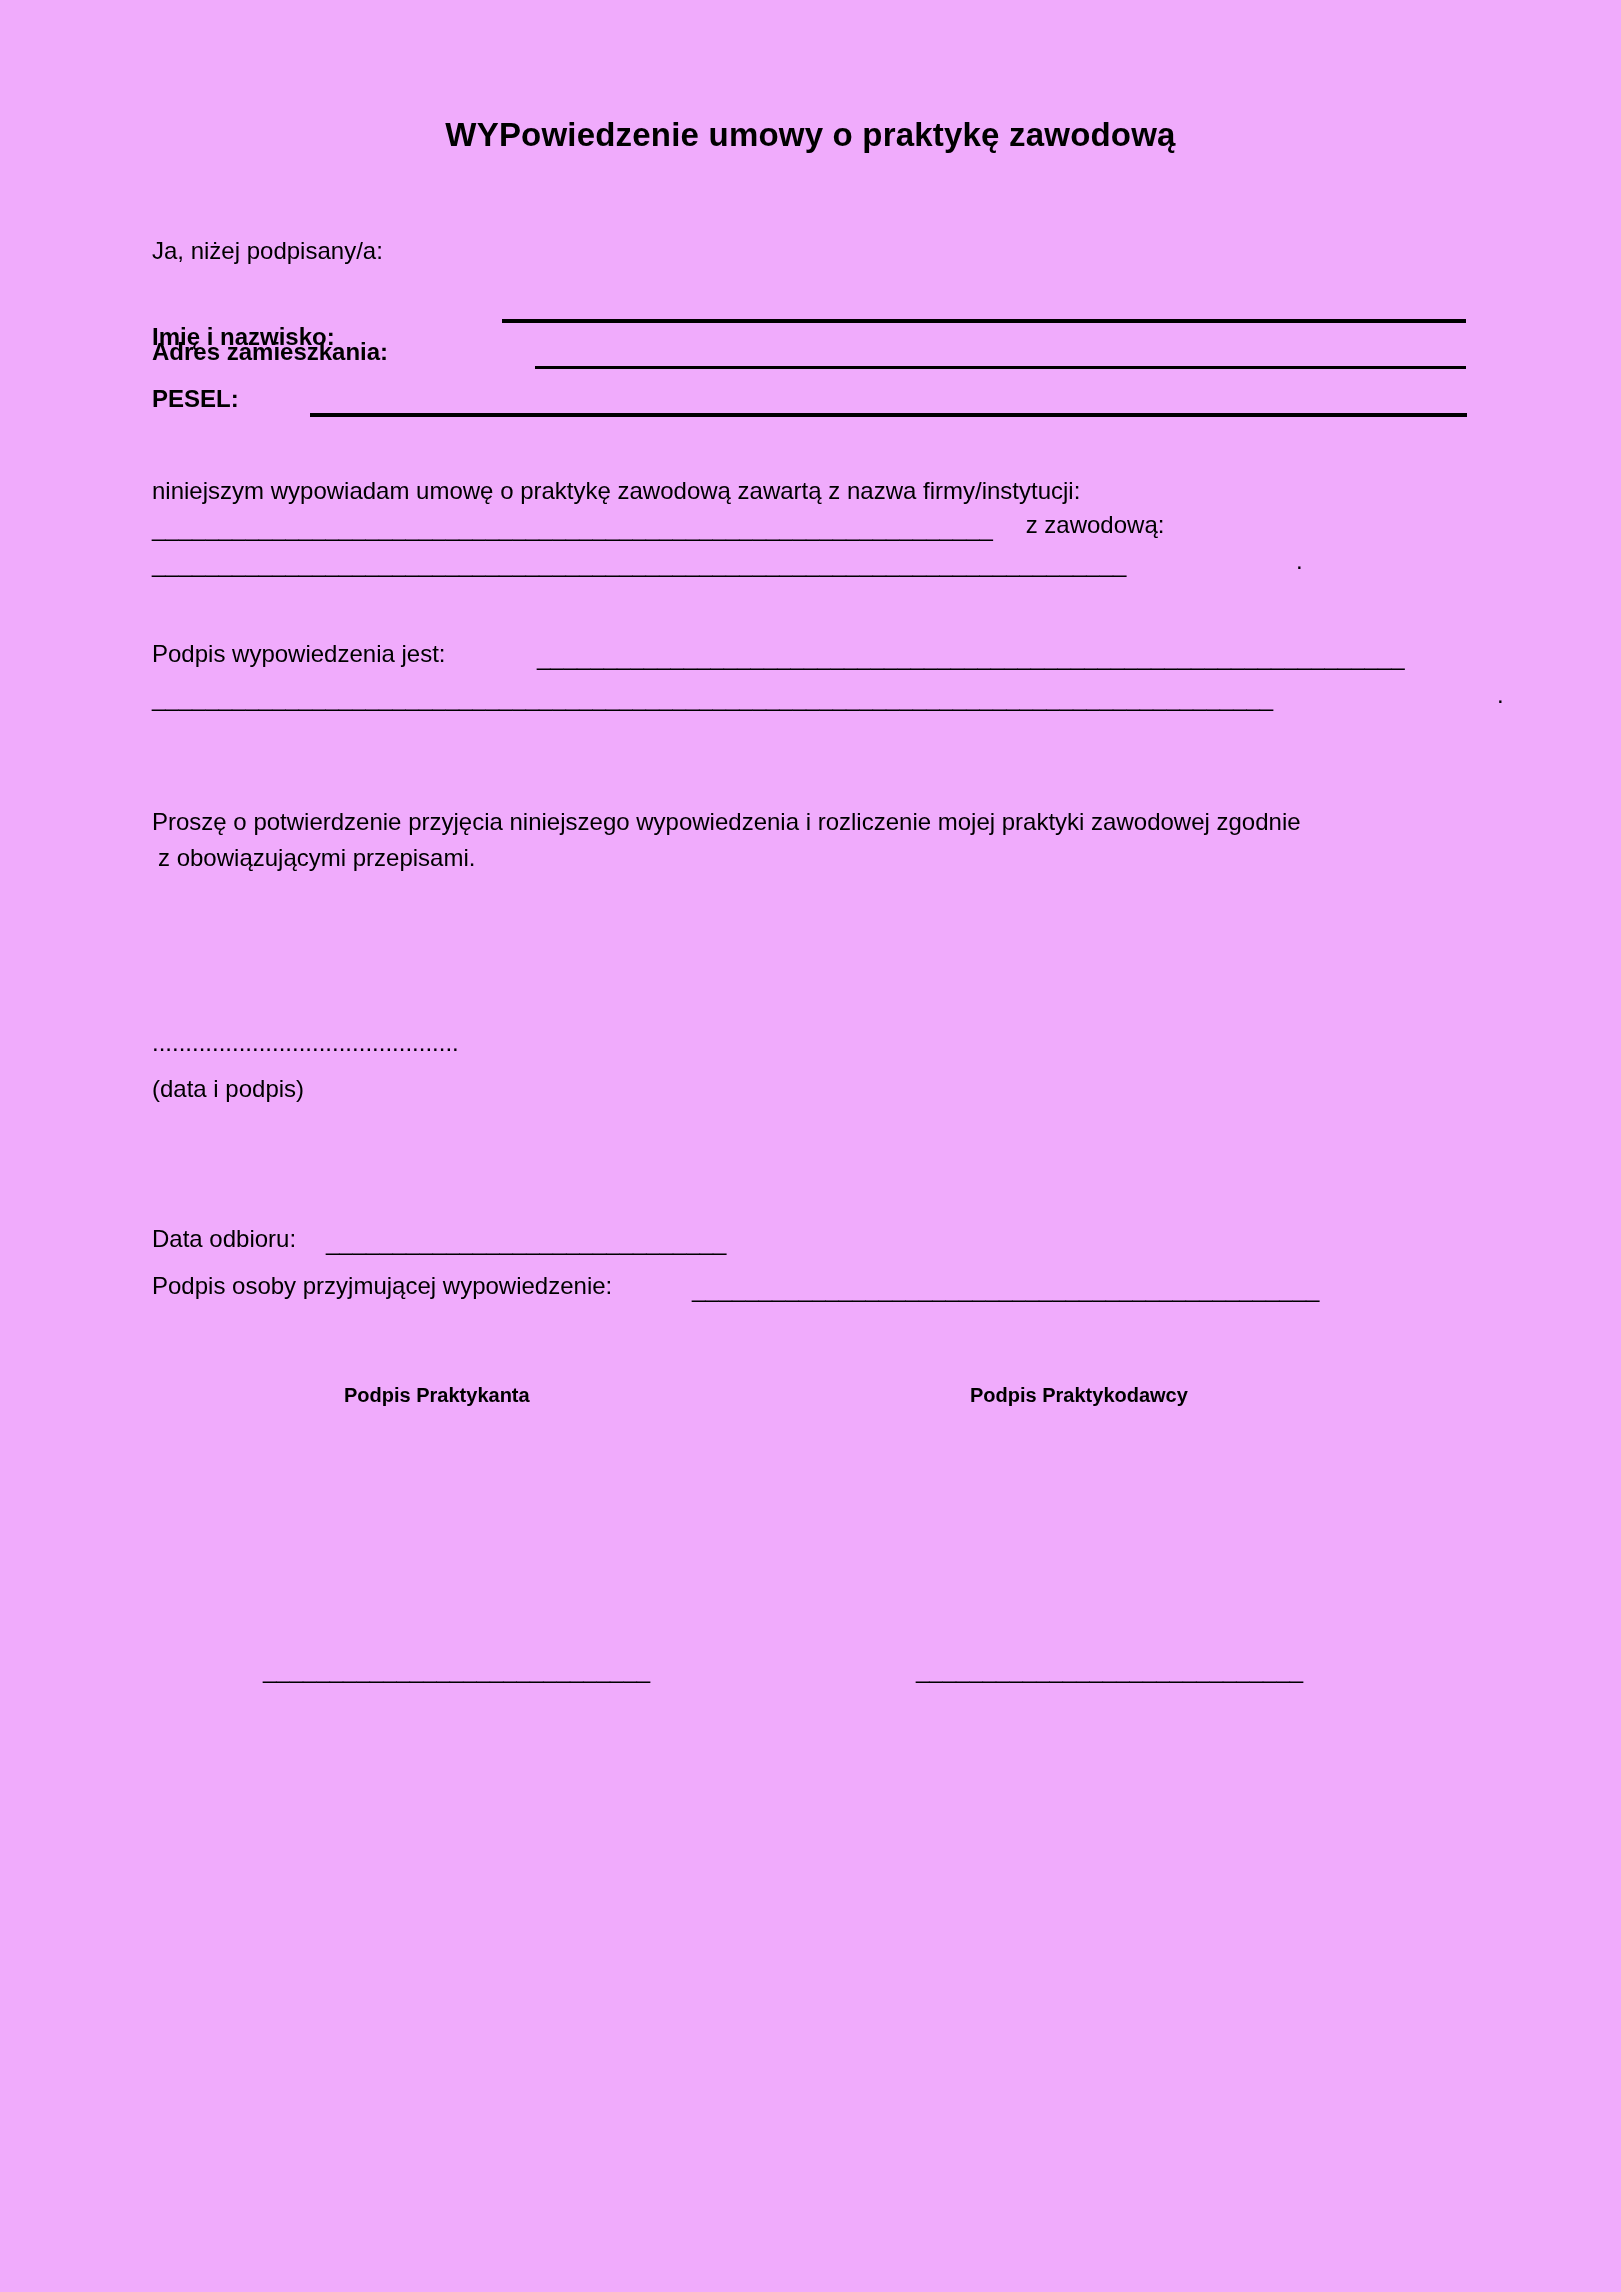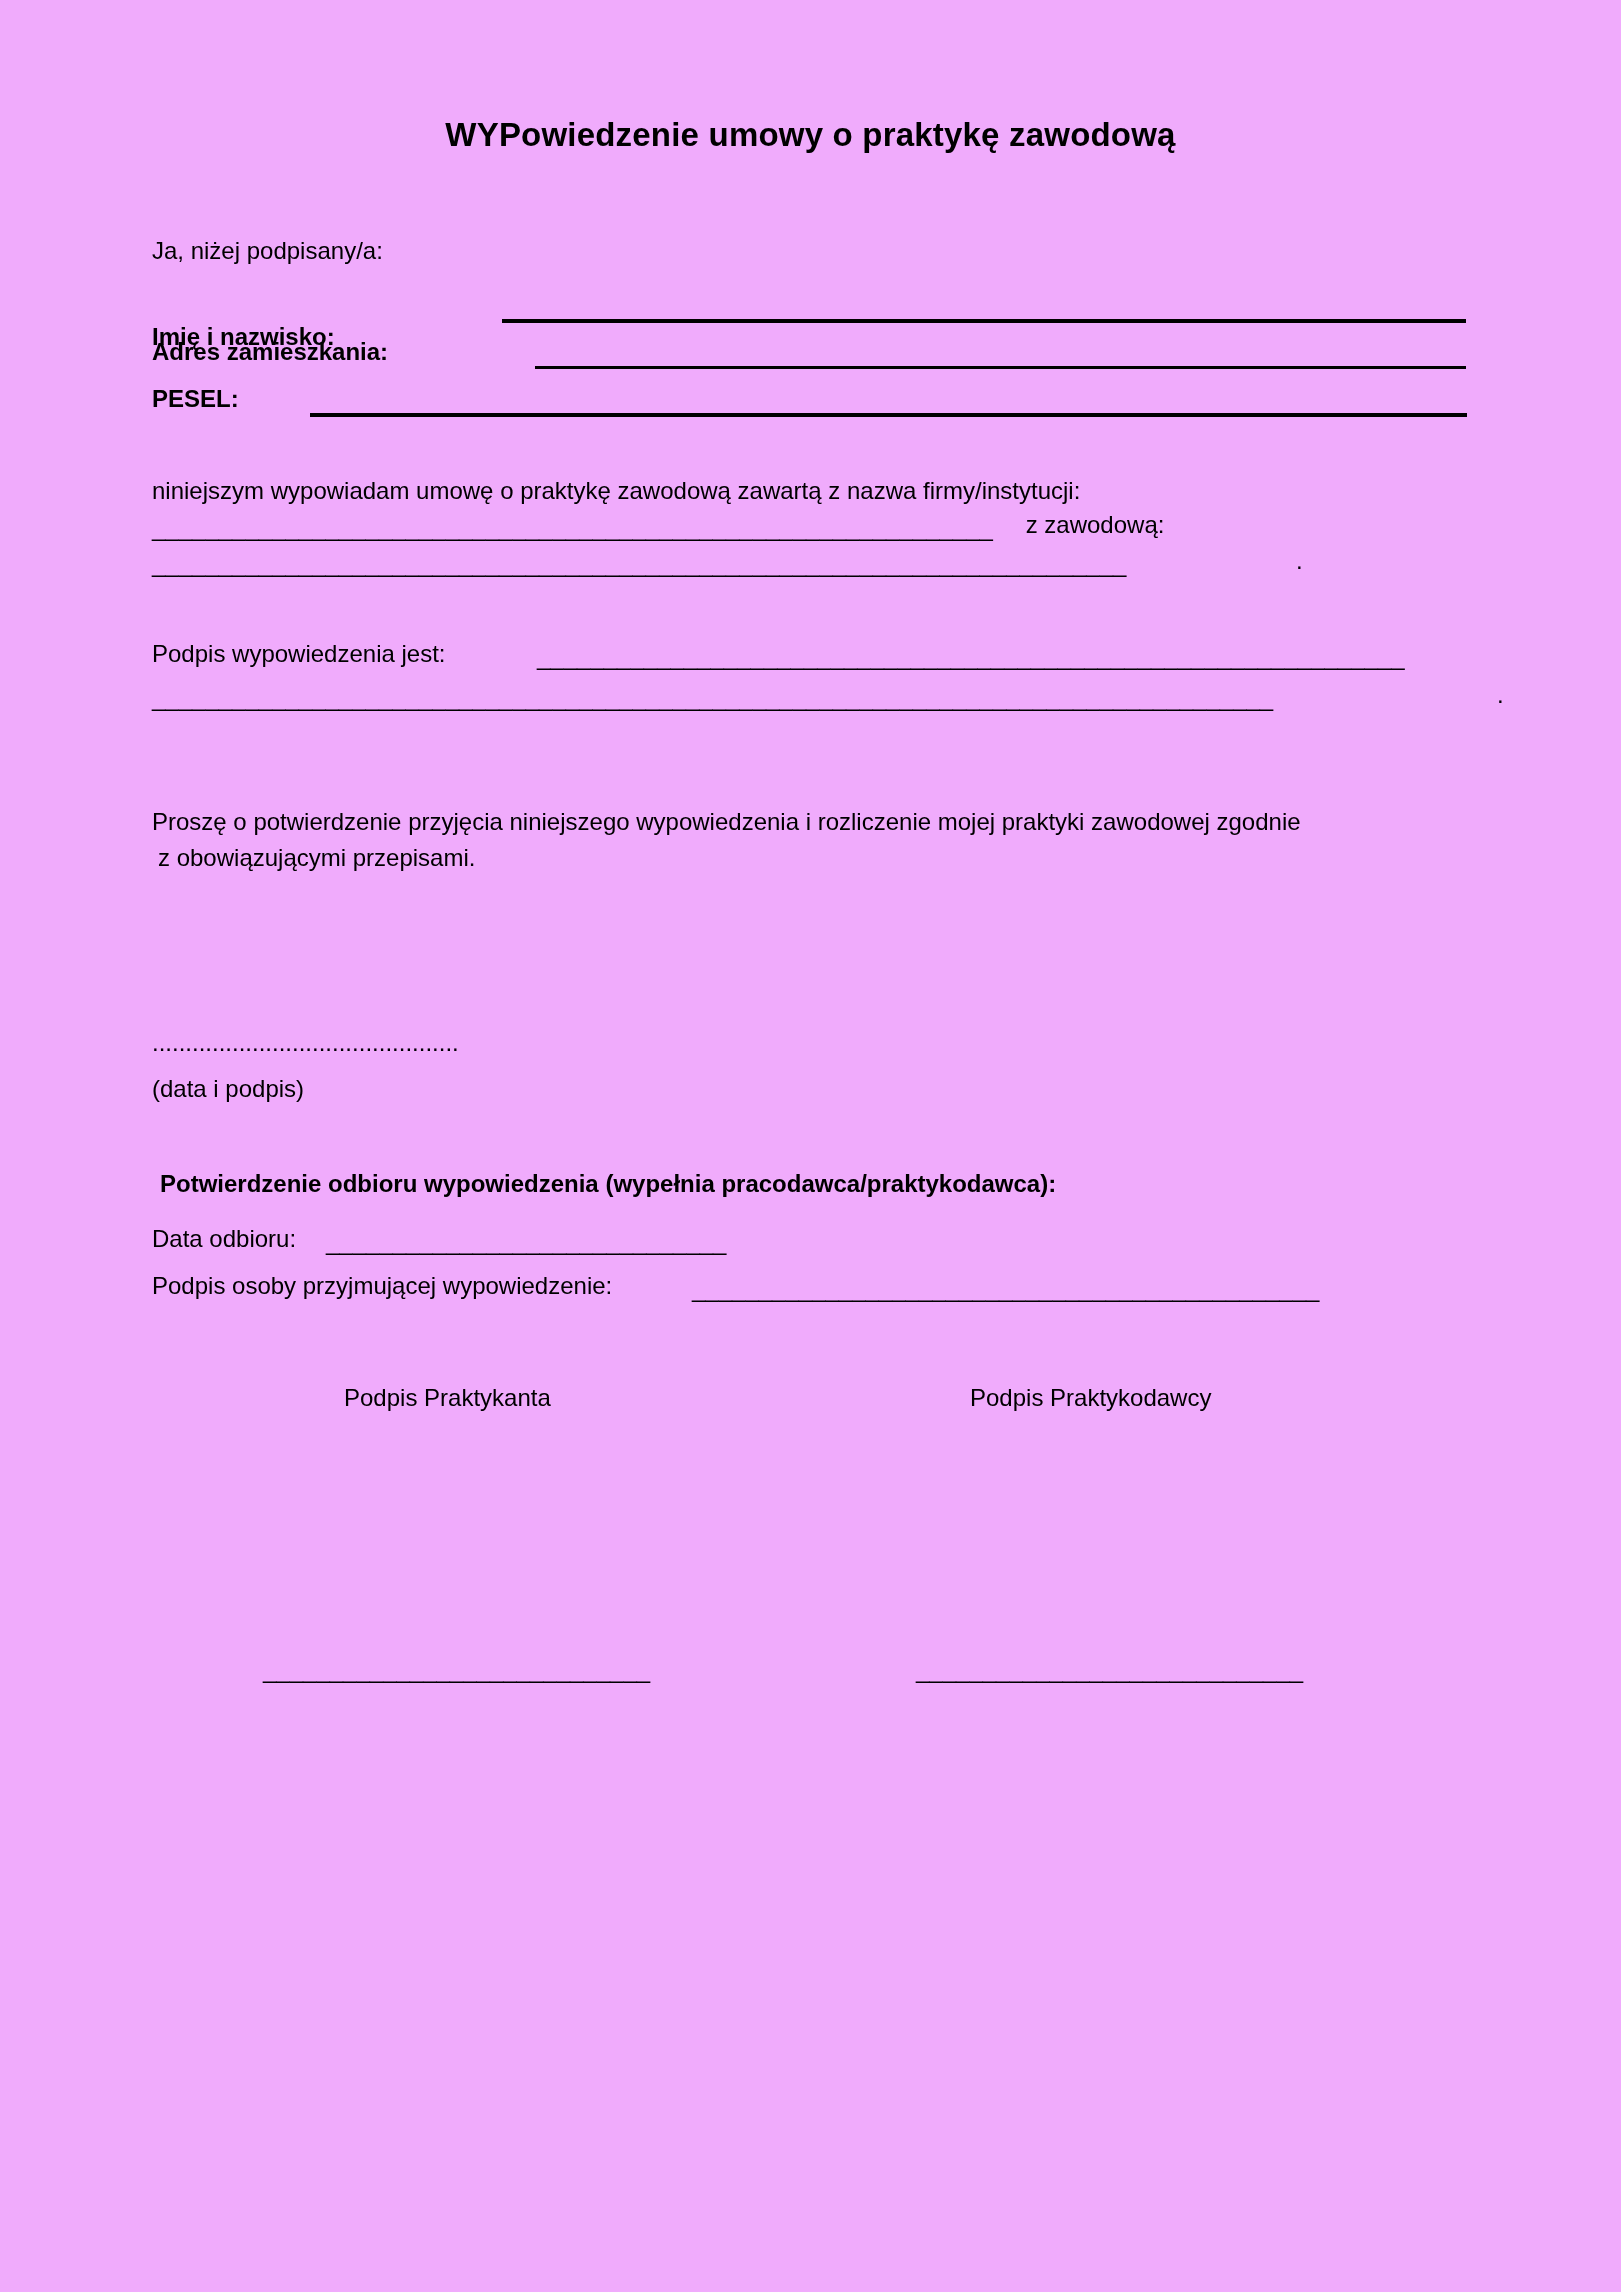--- a/index.html
+++ b/index.html
@@ -52,22 +52,22 @@
   .dotted {
     position: absolute;
     font-size: 24px;
     letter-spacing: 0px;
     white-space: pre;
   }
 
   
   .sig-caption {
     position: absolute;
-    font-size: 24px;
-    font-weight: normal;
+    font-size: 20px;
+    font-weight: bold;
     white-space: pre;
   }
 </style>
 </head>
 <body>
 
 <div class="page">
 
   <div class="doc-title">WYPowiedzenie umowy o praktykę zawodową</div>
 
@@ -95,21 +95,20 @@
 
   <div class="txt" style="left:152px; top:684px;">____________________________________________________________________________________</div>
   <div class="txt" style="left:1497px; top:681px;">.</div>
 
   <div class="txt" style="left:152px; top:808px;">Proszę o potwierdzenie przyjęcia niniejszego wypowiedzenia i rozliczenie mojej praktyki zawodowej zgodnie</div>
   <div class="txt" style="left:158px; top:844px;">z obowiązującymi przepisami.</div>
 
   <div class="dotted" style="left:152px; top:1029px;">..............................................</div>
   <div class="txt" style="left:152px; top:1075px;">(data i podpis)</div>
 
-  <div class="txt bold" style="left:160px; top:1170px;">Potwierdzenie odbioru wypowiedzenia (wypełnia pracodawca/praktykodawca):</div>
 
   <div class="txt" style="left:152px; top:1225px;">Data odbioru:</div>
   <div class="txt" style="left:326px; top:1228px;">______________________________</div>
 
   <div class="txt" style="left:152px; top:1272px;">Podpis osoby przyjmującej wypowiedzenie:</div>
   <div class="txt" style="left:692px; top:1275px;">_______________________________________________</div>
 
   <div class="sig-caption" style="left:344px; top:1384px;">Podpis Praktykanta</div>
   <div class="sig-caption" style="left:970px; top:1384px;">Podpis Praktykodawcy</div>
 

